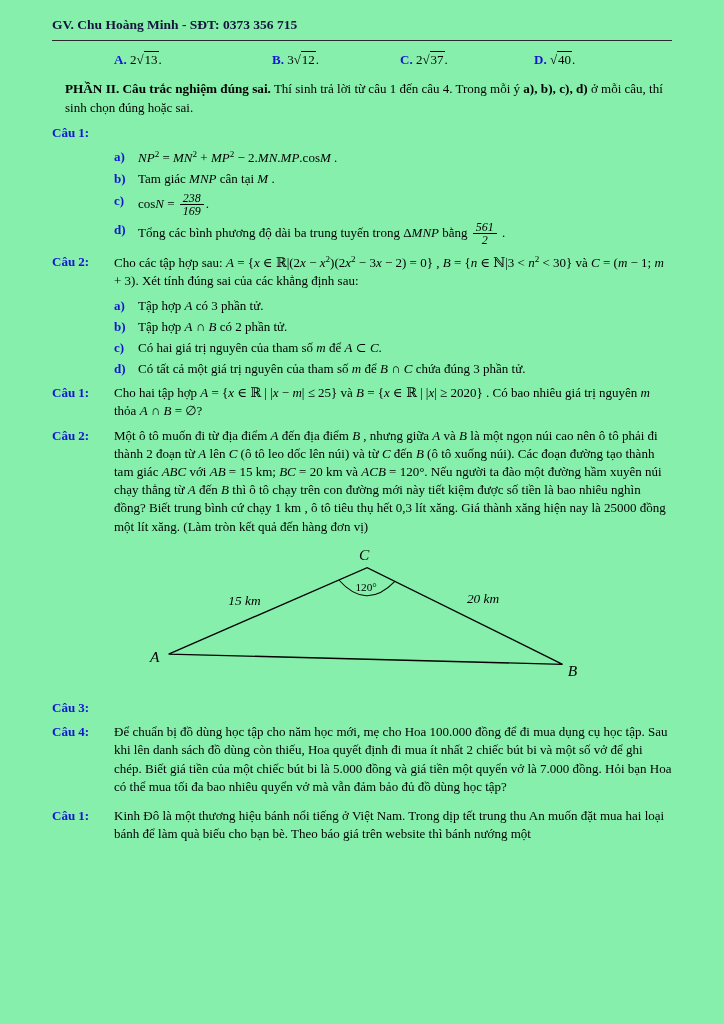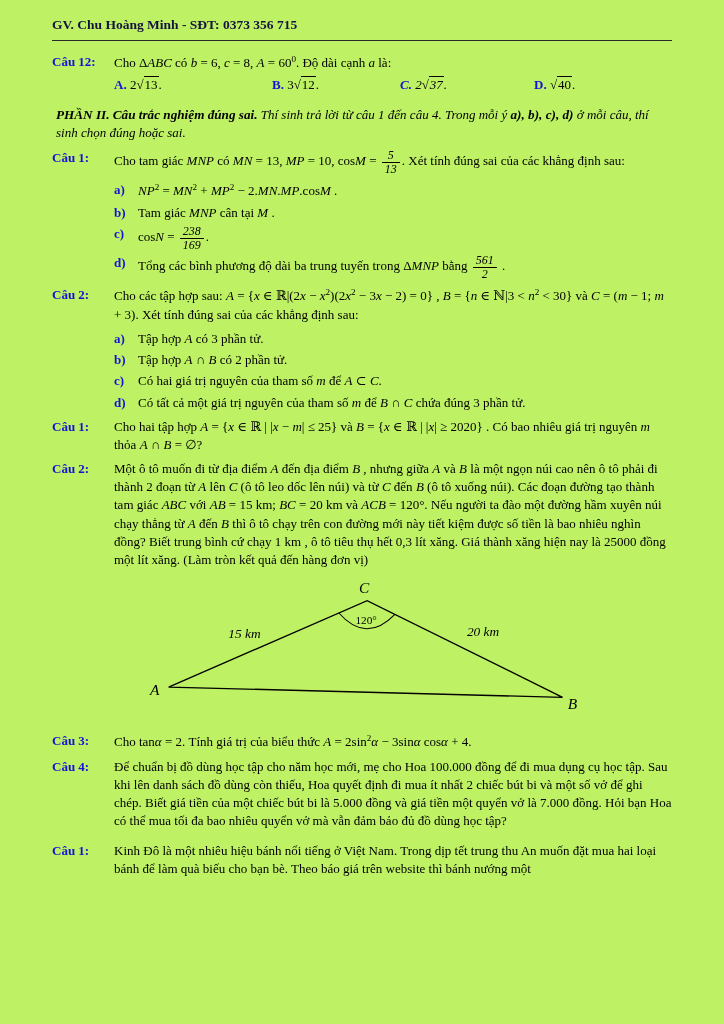--- a/index.html
+++ b/index.html
@@ -9,40 +9,40 @@
     color:#000;
     font-family:"Liberation Serif","DejaVu Serif",serif;
     font-size:13px;
     line-height:1.4;
   }
   .page {
     width:724px; height:1024px;
     padding:16px 52px 12px 52px;
     display:flex; flex-direction:column;
     overflow:hidden;
-    background:#bef264;
+    background:#86efac;
   }
   :root { --blue:#1414d6; }
 
   
   .hdr { display:flex; justify-content:space-between; font-weight:bold; font-size:13.5px; color:#14143c; }
   .rule { border-top:1.5px solid #2a2a2a; margin:5px 0 9px 0; }
 
   
   .q { display:flex; margin:3px 0; }
   .qlab { flex:0 0 62px; font-weight:bold; color:var(--blue); }
   .qbody { flex:1; }
 
   
   .answers { display:flex; margin:1px 0 5px 62px; }
   .akey { color:var(--blue); font-weight:bold; }
-  .ans-a { width:158px; } .ans-b { width:128px; } .ans-c { width:134px;font-style:italic; } .ans-d { flex:1; }
+  .ans-a { width:158px; } .ans-b { width:128px; } .ans-c { width:134px; } .ans-d { flex:1; }
 
   
-  .part { margin:6px 0 4px 4px;font-style:italic; }
+  .part { margin:6px 0 4px 13px; }
   .part b { font-size:13.2px; }
 
   
   .items { margin-left:62px; }
   .item { display:flex; margin:3px 0; align-items:flex-start; }
   .ikey { flex:0 0 24px; color:var(--blue); font-weight:bold; }
   .itxt { flex:1; }
 
   
   .fr { display:inline-flex; flex-direction:column; text-align:center; vertical-align:middle; line-height:1.05; font-size:0.92em; margin:0 2px; font-style:italic; }
@@ -67,39 +67,31 @@
 </head>
 <body>
 
 <div class="page">
 
   <header class="hdr">
     <span>GV. Chu Hoàng Minh - SĐT: 0373 356 715</span>
   </header>
   <div class="rule"></div>
 
-  <div class="q">
-    <span class="qlab">Câu 12:</span>
-    <div class="qbody">Cho Δ<i>ABC</i> có <i>b</i> = 6, <i>c</i> = 8, <i>A</i> = 60<sup>0</sup>. Độ dài cạnh <i>a</i> là:</div>
-  </div>
   <div class="answers">
     <span class="ans-a"><b class="akey">A.</b> <span>2<span class="sq">√<span class="rt">13</span></span>.</span></span>
     <span class="ans-b"><b class="akey">B.</b> <span>3<span class="sq">√<span class="rt">12</span></span>.</span></span>
     <span class="ans-c"><b class="akey">C.</b> <span>2<span class="sq">√<span class="rt">37</span></span>.</span></span>
     <span class="ans-d"><b class="akey">D.</b> <span><span class="sq">√<span class="rt">40</span></span>.</span></span>
   </div>
 
   <p class="part"><b>PHẦN II. Câu trắc nghiệm đúng sai.</b><span> Thí sinh trả lời từ câu 1 đến câu 4. Trong mỗi ý <b>a), b), c), d)</b> ở mỗi câu, thí sinh chọn đúng hoặc sai.</span></p>
 
   <div class="q">
     <span class="qlab">Câu 1:</span>
-    <div class="qbody">Cho tam giác <i>MNP</i> có <i>MN</i> = 13, <i>MP</i> = 10, cos<i>M</i> = <span class="fr">
-          <span class="nu">5</span>
-          <span class="de">13</span>
-        </span>. Xét tính đúng sai của các khẳng định sau:</div>
   </div>
   <div class="items">
     <div class="item">
         <b class="ikey">a)</b>
         <span class="itxt"><i>NP</i><sup>2</sup> = <i>MN</i><sup>2</sup> + <i>MP</i><sup>2</sup> − 2.<i>MN</i>.<i>MP</i>.cos<i>M</i> .</span>
       </div>
     <div class="item">
         <b class="ikey">b)</b>
         <span class="itxt">Tam giác <i>MNP</i> cân tại <i>M</i> .</span>
       </div>
@@ -161,28 +153,27 @@
       <text x="4" y="110" class="vlab">A</text>
       <text x="410" y="123" class="vlab">B</text>
       <text x="80" y="54" class="slab">15 km</text>
       <text x="312" y="52" class="slab">20 km</text>
       <text x="214" y="41" text-anchor="middle" class="alab">120°</text>
     </svg>
   </div>
 
   <div class="q">
     <span class="qlab">Câu 3:</span>
-    <div class="qbody">Cho tan<i>α</i> = 2. Tính giá trị của biểu thức <i>A</i> = 2sin<sup>2</sup><i>α</i> − 3sin<i>α</i> cos<i>α</i> + 4.</div>
   </div>
 
   <div class="q">
     <span class="qlab">Câu 4:</span>
     <div class="qbody">Để chuẩn bị đồ dùng học tập cho năm học mới, mẹ cho Hoa 100.000 đồng để đi mua dụng cụ học tập. Sau khi lên danh sách đồ dùng còn thiếu, Hoa quyết định đi mua ít nhất 2 chiếc bút bi và một số vở để ghi chép. Biết giá tiền của một chiếc bút bi là 5.000 đồng và giá tiền một quyển vở là 7.000 đồng. Hỏi bạn Hoa có thể mua tối đa bao nhiêu quyển vở mà vẫn đảm bảo đủ đồ dùng học tập?</div>
   </div>
 
 
   <div class="q" style="margin-top:8px;">
     <span class="qlab">Câu 1:</span>
-    <div class="qbody">Kinh Đô là một nhiêu hiệu bánh nổi tiếng ở Việt Nam. Trong dịp tết trung thu An muốn đặt mua hai loại bánh để làm quà biếu cho bạn bè. Theo báo giá trên website thì bánh nướng một</div>
+    <div class="qbody">Kinh Đô là một thương hiệu bánh nổi tiếng ở Việt Nam. Trong dịp tết trung thu An muốn đặt mua hai loại bánh để làm quà biếu cho bạn bè. Theo báo giá trên website thì bánh nướng một</div>
   </div>
 
 
 </div>
 
 </body></html>

